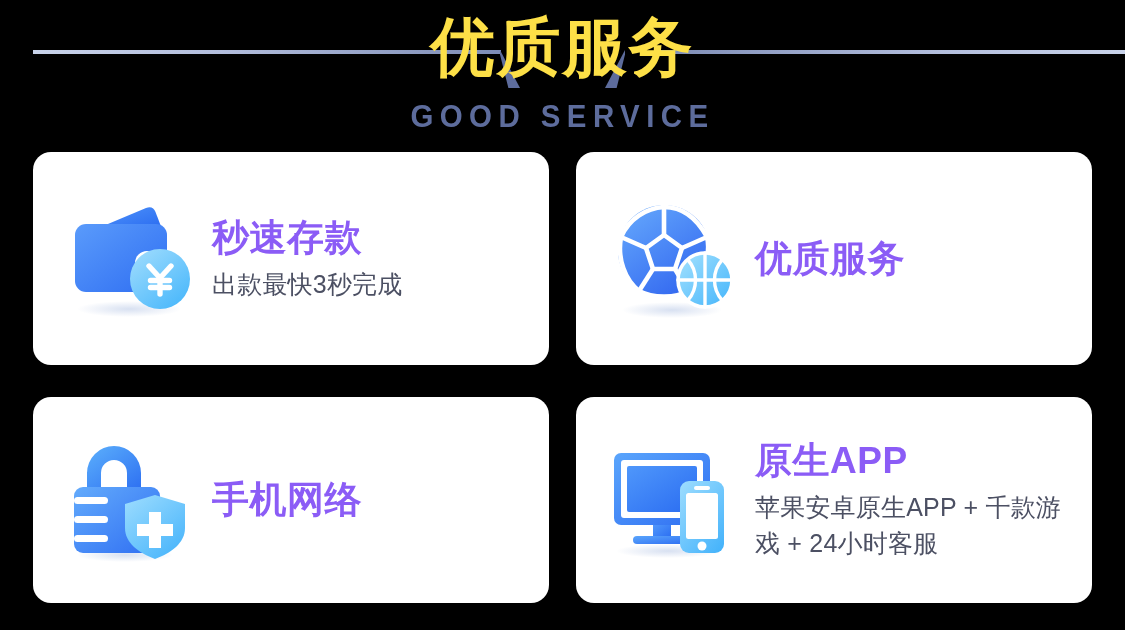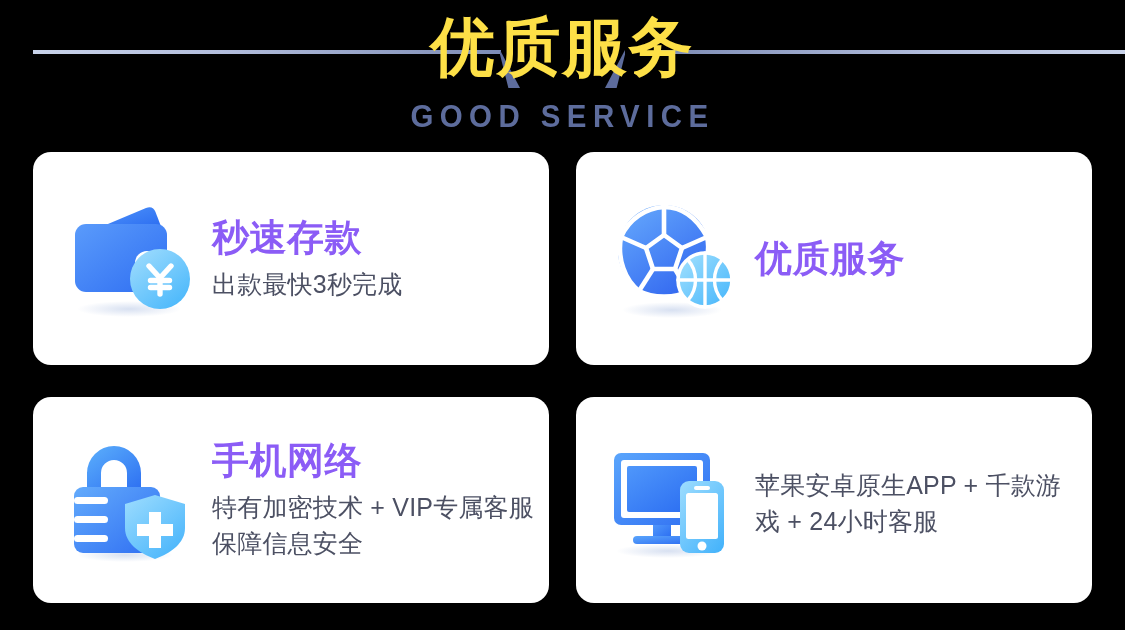--- a/index.html
+++ b/index.html
@@ -259,21 +259,20 @@
           <rect x="11" y="64" width="34" height="7" rx="3.5"></rect>
           <rect x="11" y="83" width="34" height="7" rx="3.5"></rect>
           <rect x="11" y="102" width="34" height="7" rx="3.5"></rect>
         </g>
         <path d="M92 62 L122 71 L122 95 C122 110 108 120 92 126 C76 120 62 110 62 95 L62 71 Z" fill="url(#lg3)"></path>
         <path d="M86 79 h12 v12 h12 v12 h-12 v12 h-12 v-12 h-12 v-12 h12 z" fill="#ffffff"></path>
       </svg>
     </div>
     <div class="card-text">
       <div class="card-title">手机网络</div>
-      <div class="card-sub">特有加密技术 + VIP专属客服保障信息安全</div>
     </div>
   </div>
 
   <div class="card">
     <div class="card-icon">
       <svg viewBox="0 0 135 135" width="135" height="135" aria-hidden="true">
         <defs>
           <linearGradient id="mg1" x1="0" y1="0" x2="1" y2="1">
             <stop offset="0" stop-color="#5aa5fc"></stop>
               <stop offset="1" stop-color="#2f6ef2"></stop>
@@ -297,17 +296,18 @@
         <rect x="21" y="33" width="70" height="46" rx="2" fill="url(#mg2)"></rect>
         <rect x="47" y="92" width="18" height="14" fill="url(#mg2)"></rect>
         <rect x="27" y="103" width="58" height="8" rx="4" fill="url(#mg1)"></rect>
         <rect x="74" y="48" width="44" height="72" rx="9" fill="url(#mg3)"></rect>
         <rect x="80" y="60" width="32" height="46" rx="2.5" fill="#ffffff"></rect>
         <rect x="88" y="53" width="16" height="4" rx="2" fill="#ffffff"></rect>
         <circle cx="96" cy="113" r="4.5" fill="#ffffff"></circle>
       </svg>
     </div>
     <div class="card-text">
+      <div class="card-title">原生APP</div>
       <div class="card-sub">苹果安卓原生APP + 千款游戏 + 24小时客服</div>
     </div>
   </div>
 
 </div>
 
 </body></html>

